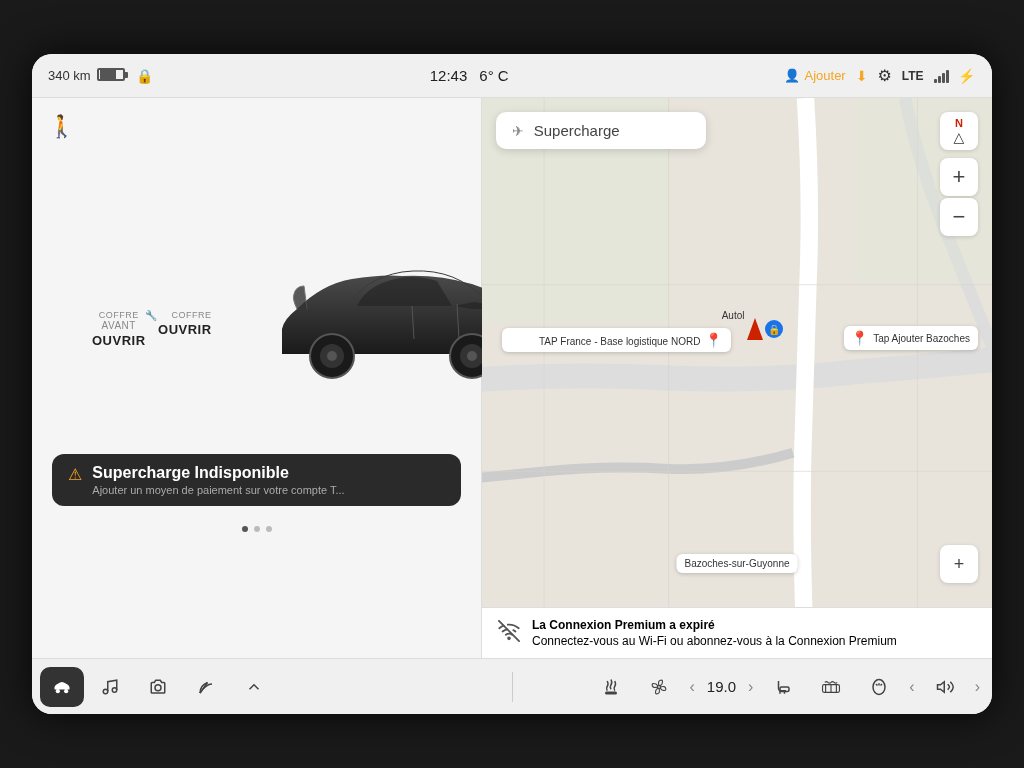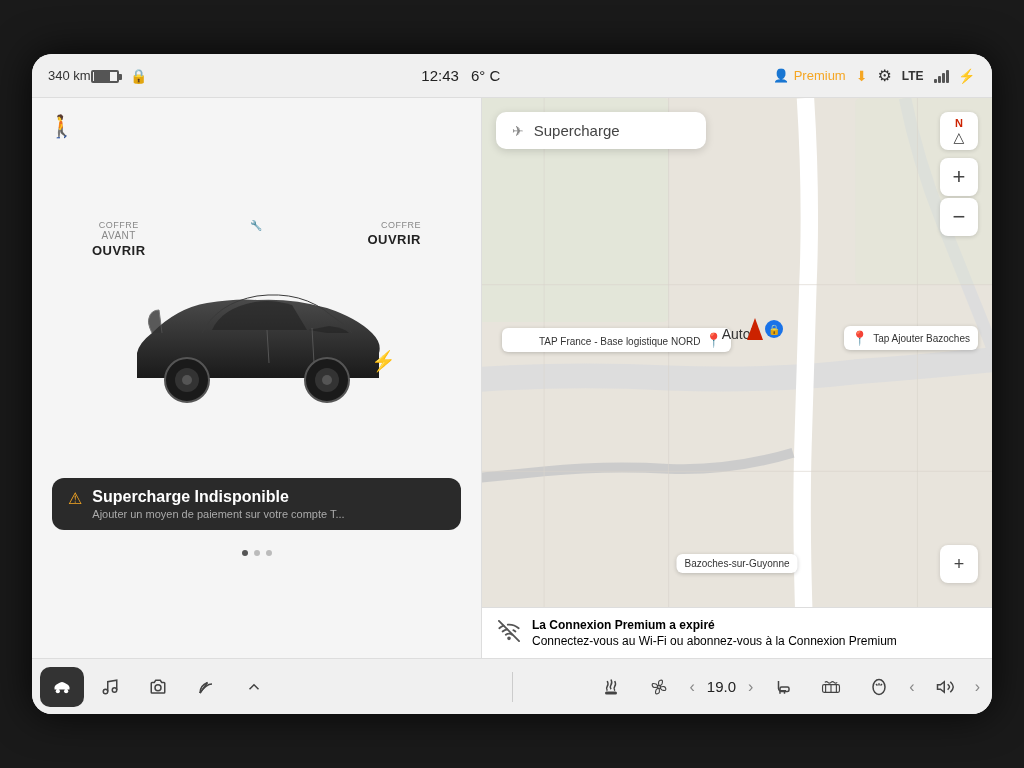--- a/index.html
+++ b/index.html
@@ -34,21 +34,22 @@
       border-bottom: 1px solid #ddd;
       flex-shrink: 0;
     }
     .status-left {
       display: flex;
       align-items: center;
       gap: 12px;
     }
     .battery-info {
       display: flex;
-      align-items: flex-end;
+      align-items: flex-start;
+      gap: 6px;
       font-size: 13px;
       color: #333;
     }
     .battery-icon {
       display: flex;
       align-items: center;
       gap: 2px;
     }
     .battery-rect {
       width: 28px;
@@ -132,21 +133,21 @@
     }
     .seatbelt-icon {
       position: absolute;
       top: 16px;
       left: 16px;
       color: #cc2200;
       font-size: 22px;
     }
     .car-image-container {
       display: flex;
-      flex-direction: column;
+      flex-direction: row;
       align-items: center;
       width: 100%;
       padding: 20px;
       position: relative;
     }
     .trunk-labels {
       display: flex;
       justify-content: space-between;
       width: 100%;
       padding: 0 40px;
@@ -410,21 +411,21 @@
       </div>
       <span class="lock-icon">🔒</span>
     </div>
     <div class="status-center">
       <span>12:43</span>
       <span>6° C</span>
     </div>
     <div class="status-right">
       <div class="user-info">
         <span>👤</span>
-        <span>Premium</span>
+        <span>Ajouter</span>
       </div>
       <span style="color:#f5a623;font-size:14px;">⬇</span>
       <span style="font-size:16px;">⚙</span>
       <span style="font-size:12px;font-weight:600;">LTE</span>
       <div class="signal-bars">
         <div class="signal-bar" style="height:4px;"></div>
         <div class="signal-bar" style="height:7px;"></div>
         <div class="signal-bar" style="height:10px;"></div>
         <div class="signal-bar" style="height:13px;"></div>
       </div>
@@ -535,21 +536,21 @@
         <span class="nav-text">Supercharge</span>
       </div>
 
       
       <div class="map-label location1">
         <span>TAP France - Base logistique NORD</span>
         <span style="color:#1a73e8;font-size:14px;margin-left:2px;">📍</span>
       </div>
 
       
-      <div style="position:absolute;top:228px;left:47%;font-size:14px;color:#333;text-align:right;">
+      <div style="position:absolute;top:212px;left:47%;font-size:10px;color:#333;text-align:right;">
         <span>Autol</span>
       </div>
 
       
       <div style="position:absolute;top:220px;left:52%;display:flex;align-items:center;gap:2px;">
         <div style="width:0;height:0;border-left:8px solid transparent;border-right:8px solid transparent;border-bottom:22px solid #cc2200;"></div>
         <div style="width:18px;height:18px;background:#1a73e8;border-radius:50%;display:flex;align-items:center;justify-content:center;font-size:10px;color:white;">🔒</div>
       </div>
 
       

